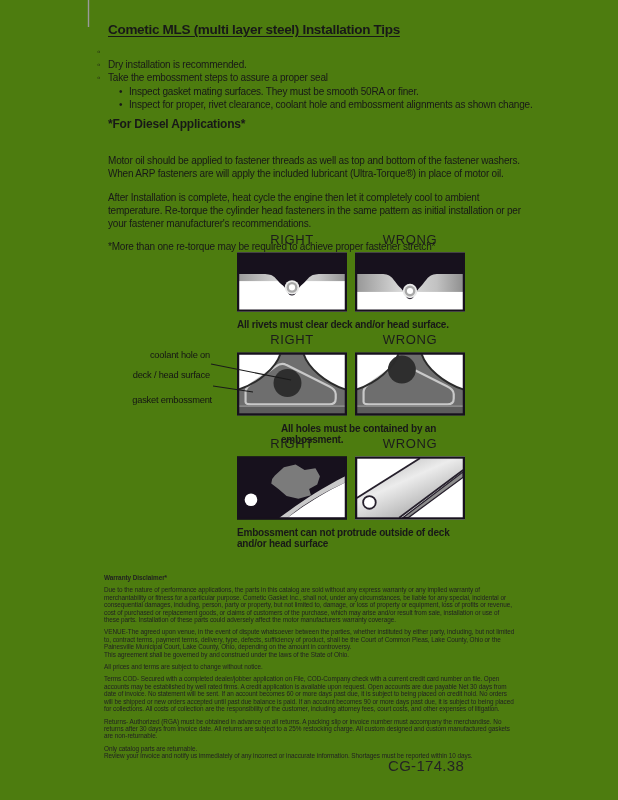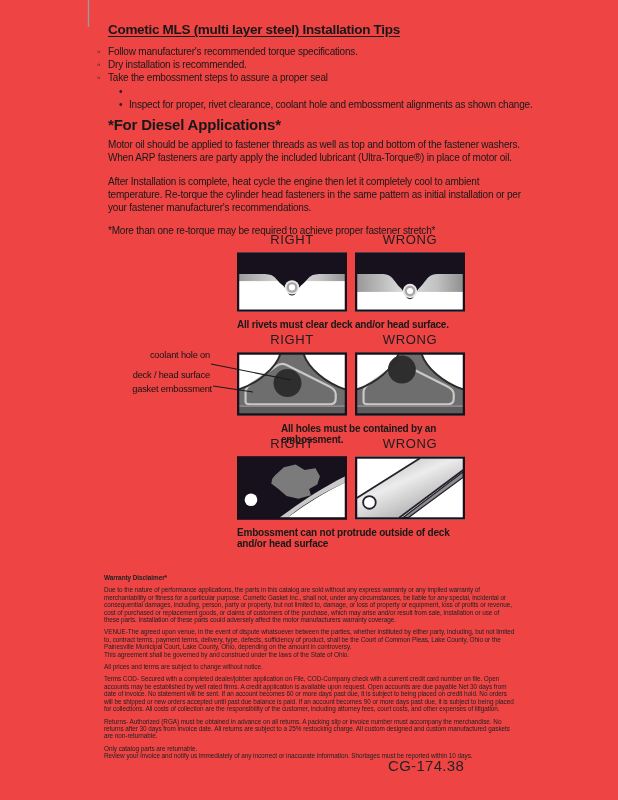--- a/index.html
+++ b/index.html
@@ -1,85 +1,85 @@
 <!DOCTYPE html>
 <html><head>
 <meta charset="utf-8">
 <style>
   html,body { margin:0; padding:0; background:#ffffff; }
   .page {
-    position:relative; width:618px; height:800px; background:#ef4444;
+    position:relative; width:618px; height:800px; background:#4d7c0f;
     font-family:"Liberation Sans", sans-serif; color:#181818; overflow:hidden;
   }
   .title {
     position:absolute; left:108px; top:22px;
     font-size:13.5px; font-weight:bold; letter-spacing:-0.3px;
     text-decoration:underline; text-underline-offset:2px;
   }
   .bullets { position:absolute; left:97px; top:45px; width:440px; font-size:10px; line-height:13.2px; letter-spacing:-0.2px; }
   .bullet-row { display:flex; }
   .bullet-row .marker { width:11px; flex:0 0 11px; text-align:left; }
   .bullet-row.sub { margin-left:22px; }
   .bullet-row.sub .marker { width:10px; flex:0 0 10px; }
 
   .diesel { position:absolute; left:108px; top:118px; width:428px; font-size:10px; line-height:13.2px; letter-spacing:-0.2px; }
-  .diesel-heading { font-size:15px; font-weight:bold; letter-spacing:-0.2px; margin-bottom:7px; }
+  .diesel-heading { font-size:12px; font-weight:bold; letter-spacing:-0.2px; margin-bottom:23px; }
   .diesel p { margin:0 0 10px 0; }
 
   .dg { position:absolute; left:237px; width:228px; }
   .dg-labels { display:flex; gap:8px; }
   .dg-label { width:122px; text-align:center; font-size:13px; letter-spacing:0.6px; color:#1c1c1c; }
   .dg-boxes { display:flex; gap:8px; margin-top:2px; }
   .dg-caption { margin-top:4px; font-size:10px; font-weight:bold; letter-spacing:-0.2px; white-space:pre-line; }
 
   .anno { position:absolute; font-size:9.3px; line-height:20px; letter-spacing:-0.2px; color:#141414; }
   .anno-coolant { left:96px; top:345px; width:114px; text-align:right; }
-  .anno-emboss  { left:90px; top:379px; width:122px; text-align:right; }
+  .anno-emboss  { left:90px; top:390px; width:122px; text-align:right; }
 
   .overlay { position:absolute; left:0; top:0; pointer-events:none; }
 
   .disclaimer { position:absolute; left:104px; top:574px; width:412px; font-size:6.4px; line-height:7.4px; letter-spacing:-0.05px; color:#222; }
   .disclaimer .dh { font-weight:bold; margin-bottom:5px; }
   .disclaimer p { margin:0 0 5px 0; }
   .disclaimer p.tight { margin:0; }
 
   .page-code { position:absolute; left:388px; top:757px; font-size:15px; letter-spacing:0.3px; color:#242424; }
 </style>
 </head>
 <body>
 
 <div class="page">
 
   <div class="title">Cometic MLS (multi layer steel) Installation Tips</div>
 
   <div class="bullets">
     <div class="bullet-row">
       <span class="marker">◦</span>
-      <span>Follow manufacturer's recommended torque specifications.</span>
     </div>
     <div class="bullet-row">
       <span class="marker">◦</span>
       <span>Dry installation is recommended.</span>
     </div>
     <div class="bullet-row">
       <span class="marker">◦</span>
       <span>Take the embossment steps to assure a proper seal</span>
     </div>
     <div class="bullet-row sub">
       <span class="marker">•</span>
+      <span>Inspect gasket mating surfaces.  They must be smooth 50RA or finer.</span>
     </div>
     <div class="bullet-row sub">
       <span class="marker">•</span>
       <span>Inspect for proper, rivet clearance, coolant hole and embossment alignments as shown change.</span>
     </div>
   </div>
 
   <div class="diesel">
     <div class="diesel-heading">*For Diesel Applications*</div>
-    <p>Motor oil should be applied to fastener threads as well as top and bottom of the fastener washers. When ARP fasteners are party apply the included lubricant (Ultra-Torque®) in place of motor oil.</p>
+    <p>Motor oil should be applied to fastener threads as well as top and bottom of the fastener washers. When ARP fasteners are will apply the included lubricant (Ultra-Torque®) in place of motor oil.</p>
     <p>After Installation is complete, heat cycle the engine then let it completely cool to ambient temperature. Re-torque the cylinder head fasteners in the same pattern as initial installation or per your fastener manufacturer's recommendations.</p>
     <p>*More than one re-torque may be required to achieve proper fastener stretch*</p>
   </div>
 
   <div class="dg" style="top:232px;">
     <div class="dg-labels">
       <div class="dg-label">RIGHT</div>
       <div class="dg-label">WRONG</div>
     </div>
     <div class="dg-boxes">

